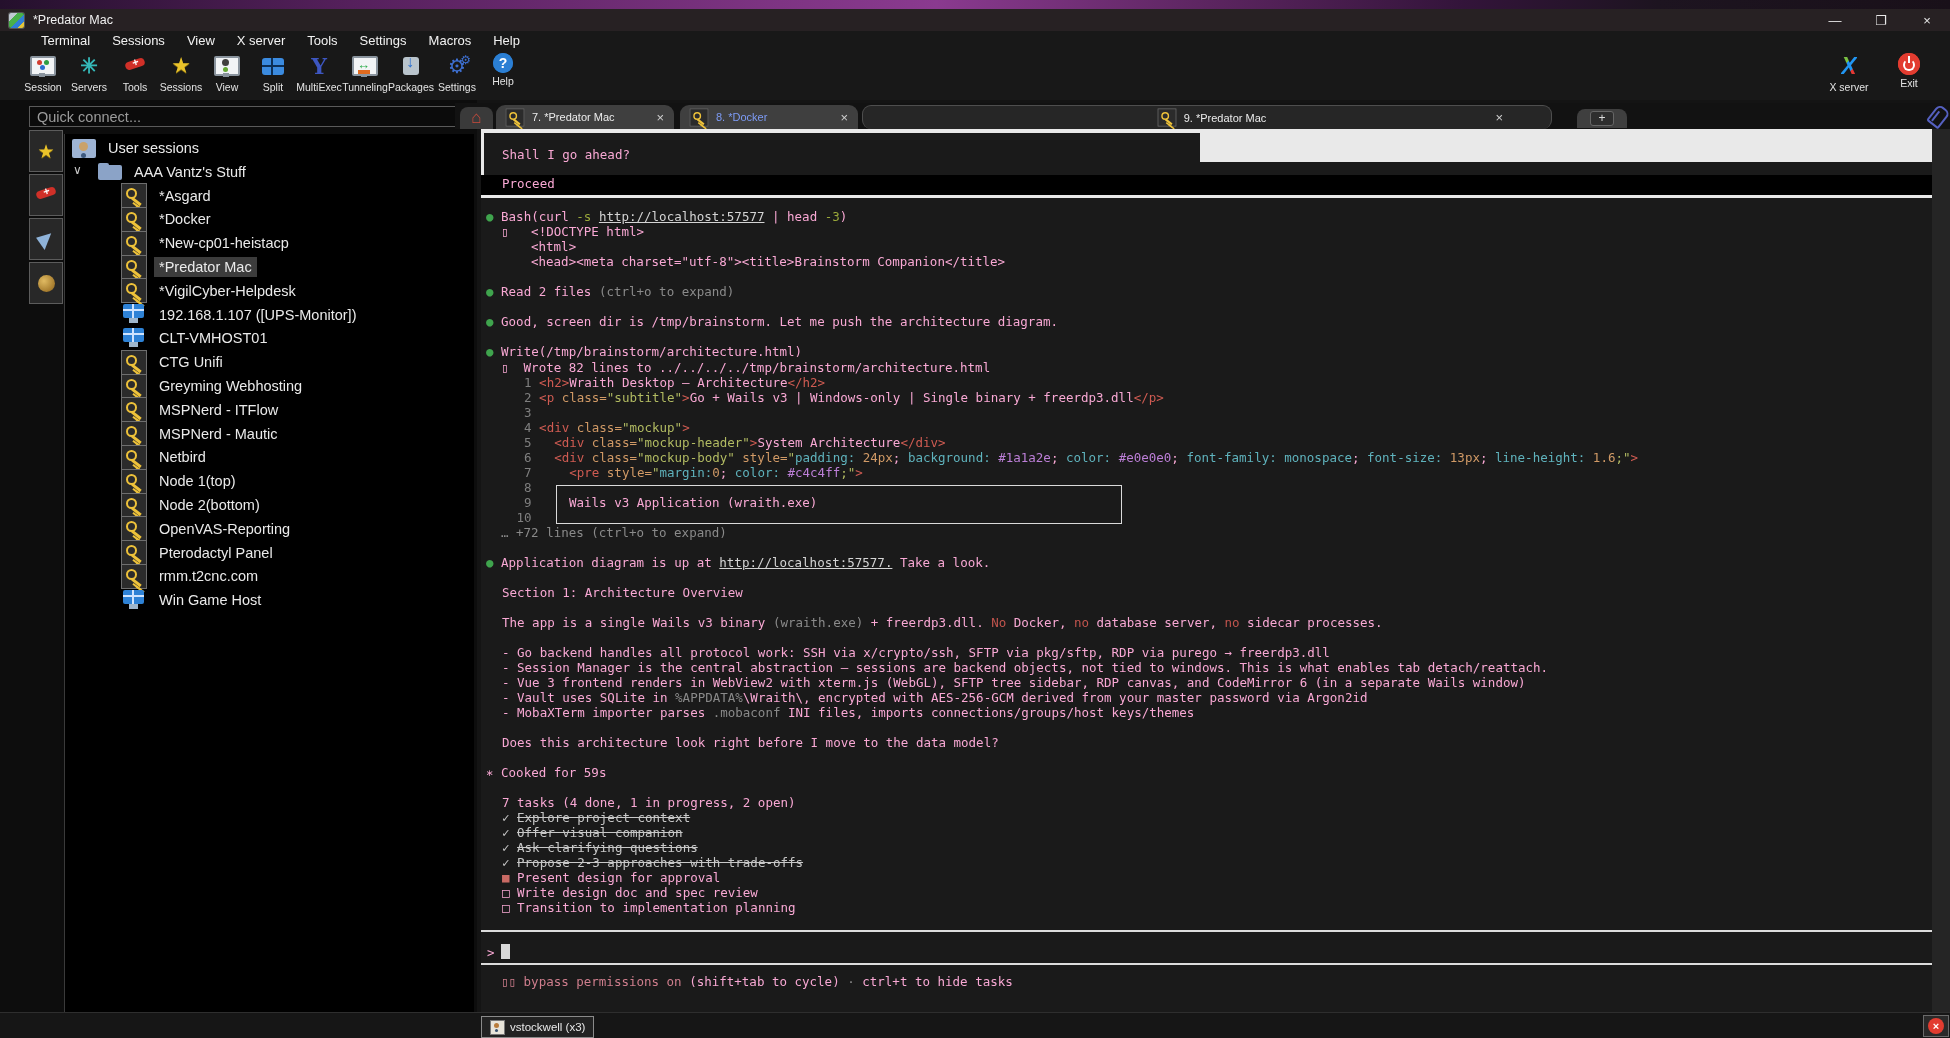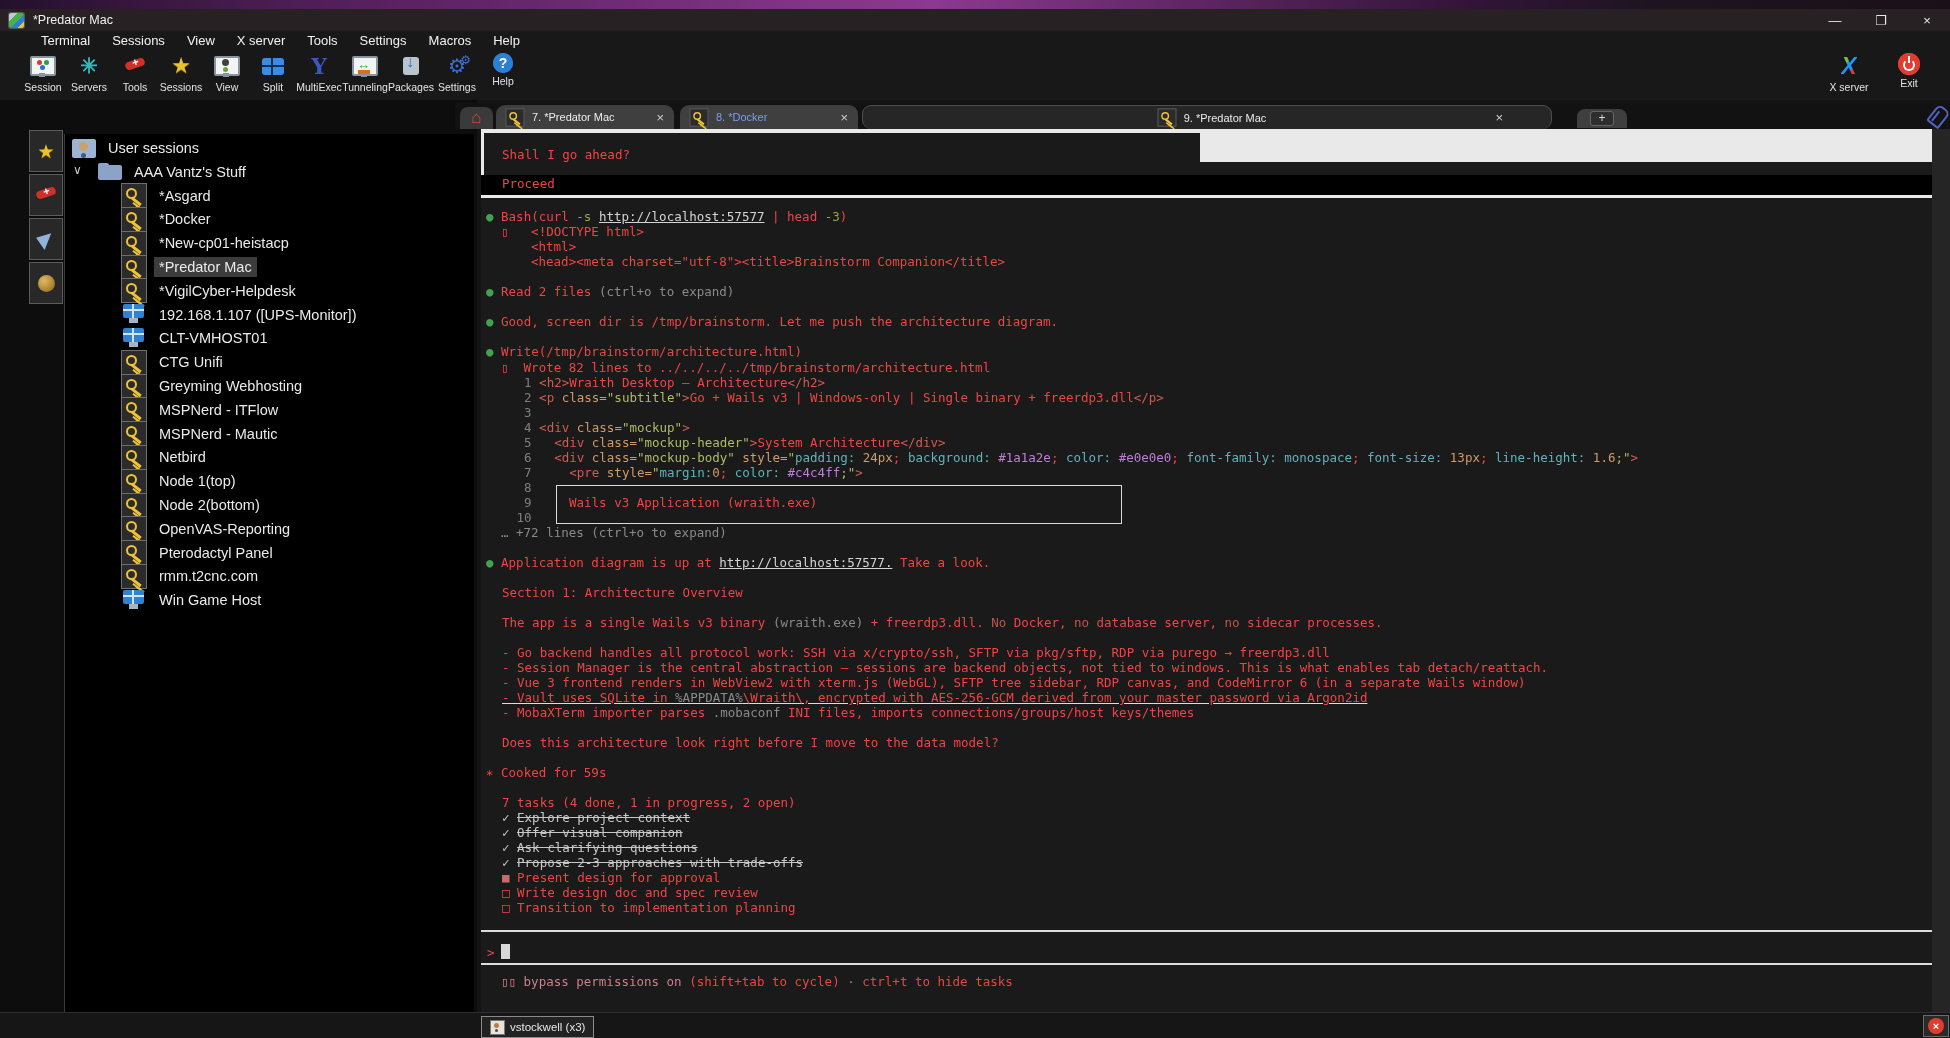--- a/index.html
+++ b/index.html
@@ -113,21 +113,21 @@
   #ov-whiteblock{left:719px;top:4px;width:732px;height:29px;background:#e9e9e9;}
   #ov-leftline{left:0;top:0;width:3px;height:67px;background:#e9e9e9;}
   #ov-proceed{left:0;top:46px;width:1451px;height:20px;background:#000;}
   #ov-proceedline{left:0;top:66px;width:1451px;height:3px;background:#e9e9e9;}
   #ov-codebox{left:75px;top:356px;width:566px;height:39px;border:1.5px solid #dadada;box-sizing:border-box;}
   #ov-prompt-top{left:0;top:801px;width:1451px;height:2px;background:#dcdcdc;}
   #ov-prompt-bottom{left:0;top:834px;width:1451px;height:2px;background:#dcdcdc;}
   #ov-cursor{left:20px;top:815px;width:9px;height:15px;background:#d8d8d8;}
 
   .tl{position:absolute;font-family:"DejaVu Sans Mono","DejaVu Sans",monospace;font-size:12.5px;line-height:15px;white-space:pre;}
-  .tl .d{color:#ef4444;}
+  .tl .d{color:#f9a8d4;}
   .tl .dim{color:#8a8a8a;}
   .tl .grn{color:#3fa44d;}
   .tl .red{color:#c1544d;}
   .tl .pnk{color:#cf7e8d;}
   .tl .tag{color:#cf5b52;}
   .tl .attr{color:#d19a66;}
   .tl .val{color:#b2bb62;}
   .tl .prop{color:#5fb3bd;}
   .tl .num{color:#d19a66;}
   .tl .hex{color:#bd7fd8;}
@@ -253,20 +253,21 @@
         <div class="tbtn">
           <span class="tico ic-exit">
             <span class="ic-exit"></span>
           </span>
           <div class="lbl">Exit</div>
         </div>
       </div>
   </div>
 
   <div class="abs" id="sidebar-bg"></div>
+  <div class="abs" id="quick-connect">Quick connect...</div>
   <div id="rail"></div>
   <div class="abs" id="tree">
       <div class="trow" style="top: 2px; left: 7px;">
         <span class="ic-usersfolder"></span>
         <span class="tlabel">User sessions</span>
       </div>
       <div class="trow" style="top: 25.8px; left: 33px;">
         <span class="ic-folder"></span>
         <span class="tlabel">AAA Vantz's Stuff</span>
       </div>
@@ -400,21 +401,21 @@
         <div class="tl" style="top: 366px; left: 28px;"><span class="lno">  9</span></div>
         <div class="tl" style="top: 366px; left: 88px;"><span class="d">Wails v3 Application (wraith.exe)</span></div>
         <div class="tl" style="top: 381px; left: 28px;"><span class="lno"> 10</span></div>
         <div class="tl" style="top: 396px; left: 20px;"><span class="dim">… +72 lines (ctrl+o to expand)</span></div>
         <div class="tl" style="top: 426px; left: 5px;"><span class="grn">● </span><span class="d">Application diagram is up at </span><span class="und">http://localhost:57577.</span><span class="d"> Take a look.</span></div>
         <div class="tl" style="top: 456px; left: 21px;"><span class="d">Section 1: Architecture Overview</span></div>
         <div class="tl" style="top: 486px; left: 21px;"><span class="d">The app is a single Wails v3 binary </span><span class="dim">(wraith.exe)</span><span class="d"> + freerdp3.dll. </span><span class="red">No</span><span class="d"> Docker, </span><span class="red">no</span><span class="d"> database server, </span><span class="red">no</span><span class="d"> sidecar processes.</span></div>
         <div class="tl" style="top: 516px; left: 21px;"><span class="d">- Go backend handles all protocol work: SSH via x/crypto/ssh, SFTP via pkg/sftp, RDP via purego → freerdp3.dll</span></div>
         <div class="tl" style="top: 531px; left: 21px;"><span class="d">- Session Manager is the central abstraction — sessions are backend objects, not tied to windows. This is what enables tab detach/reattach.</span></div>
         <div class="tl" style="top: 546px; left: 21px;"><span class="d">- Vue 3 frontend renders in WebView2 with xterm.js (WebGL), SFTP tree sidebar, RDP canvas, and CodeMirror 6 (in a separate Wails window)</span></div>
-        <div class="tl" style="top: 561px; left: 21px; text-decoration: underline;"><span class="d">- Vault uses SQLite in </span><span class="dim">%APPDATA%</span><span class="d">\Wraith\, encrypted with AES-256-GCM derived from your master password via Argon2id</span></div>
+        <div class="tl" style="top: 561px; left: 21px;"><span class="d">- Vault uses SQLite in </span><span class="dim">%APPDATA%</span><span class="d">\Wraith\, encrypted with AES-256-GCM derived from your master password via Argon2id</span></div>
         <div class="tl" style="top: 576px; left: 21px;"><span class="d">- MobaXTerm importer parses </span><span class="dim">.mobaconf</span><span class="d"> INI files, imports connections/groups/host keys/themes</span></div>
         <div class="tl" style="top: 606px; left: 21px;"><span class="d">Does this architecture look right before I move to the data model?</span></div>
         <div class="tl" style="top: 636px; left: 5px;"><span class="d">∗ </span><span class="d">Cooked for 59s</span></div>
         <div class="tl" style="top: 666px; left: 21px;"><span class="d">7 tasks (4 done, 1 in progress, 2 open)</span></div>
         <div class="tl" style="top: 681px; left: 21px;"><span class="done">✓ </span><span class="strike">Explore project context</span></div>
         <div class="tl" style="top: 696px; left: 21px;"><span class="done">✓ </span><span class="strike">Offer visual companion</span></div>
         <div class="tl" style="top: 711px; left: 21px;"><span class="done">✓ </span><span class="strike">Ask clarifying questions</span></div>
         <div class="tl" style="top: 726px; left: 21px;"><span class="done">✓ </span><span class="strike">Propose 2-3 approaches with trade-offs</span></div>
         <div class="tl" style="top: 741px; left: 21px;"><span class="prog">■ </span><span class="d">Present design for approval</span></div>
         <div class="tl" style="top: 756px; left: 21px;"><span class="d">□ </span><span class="d">Write design doc and spec review</span></div>

